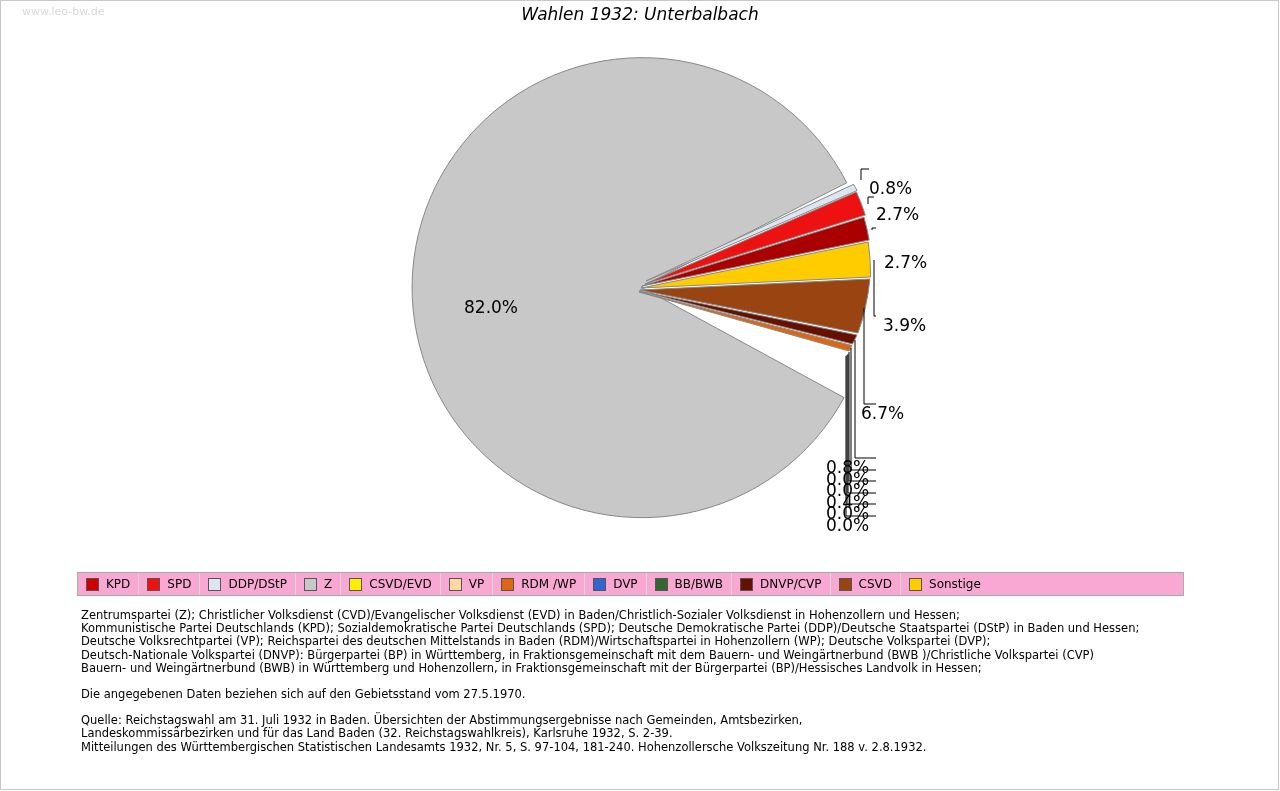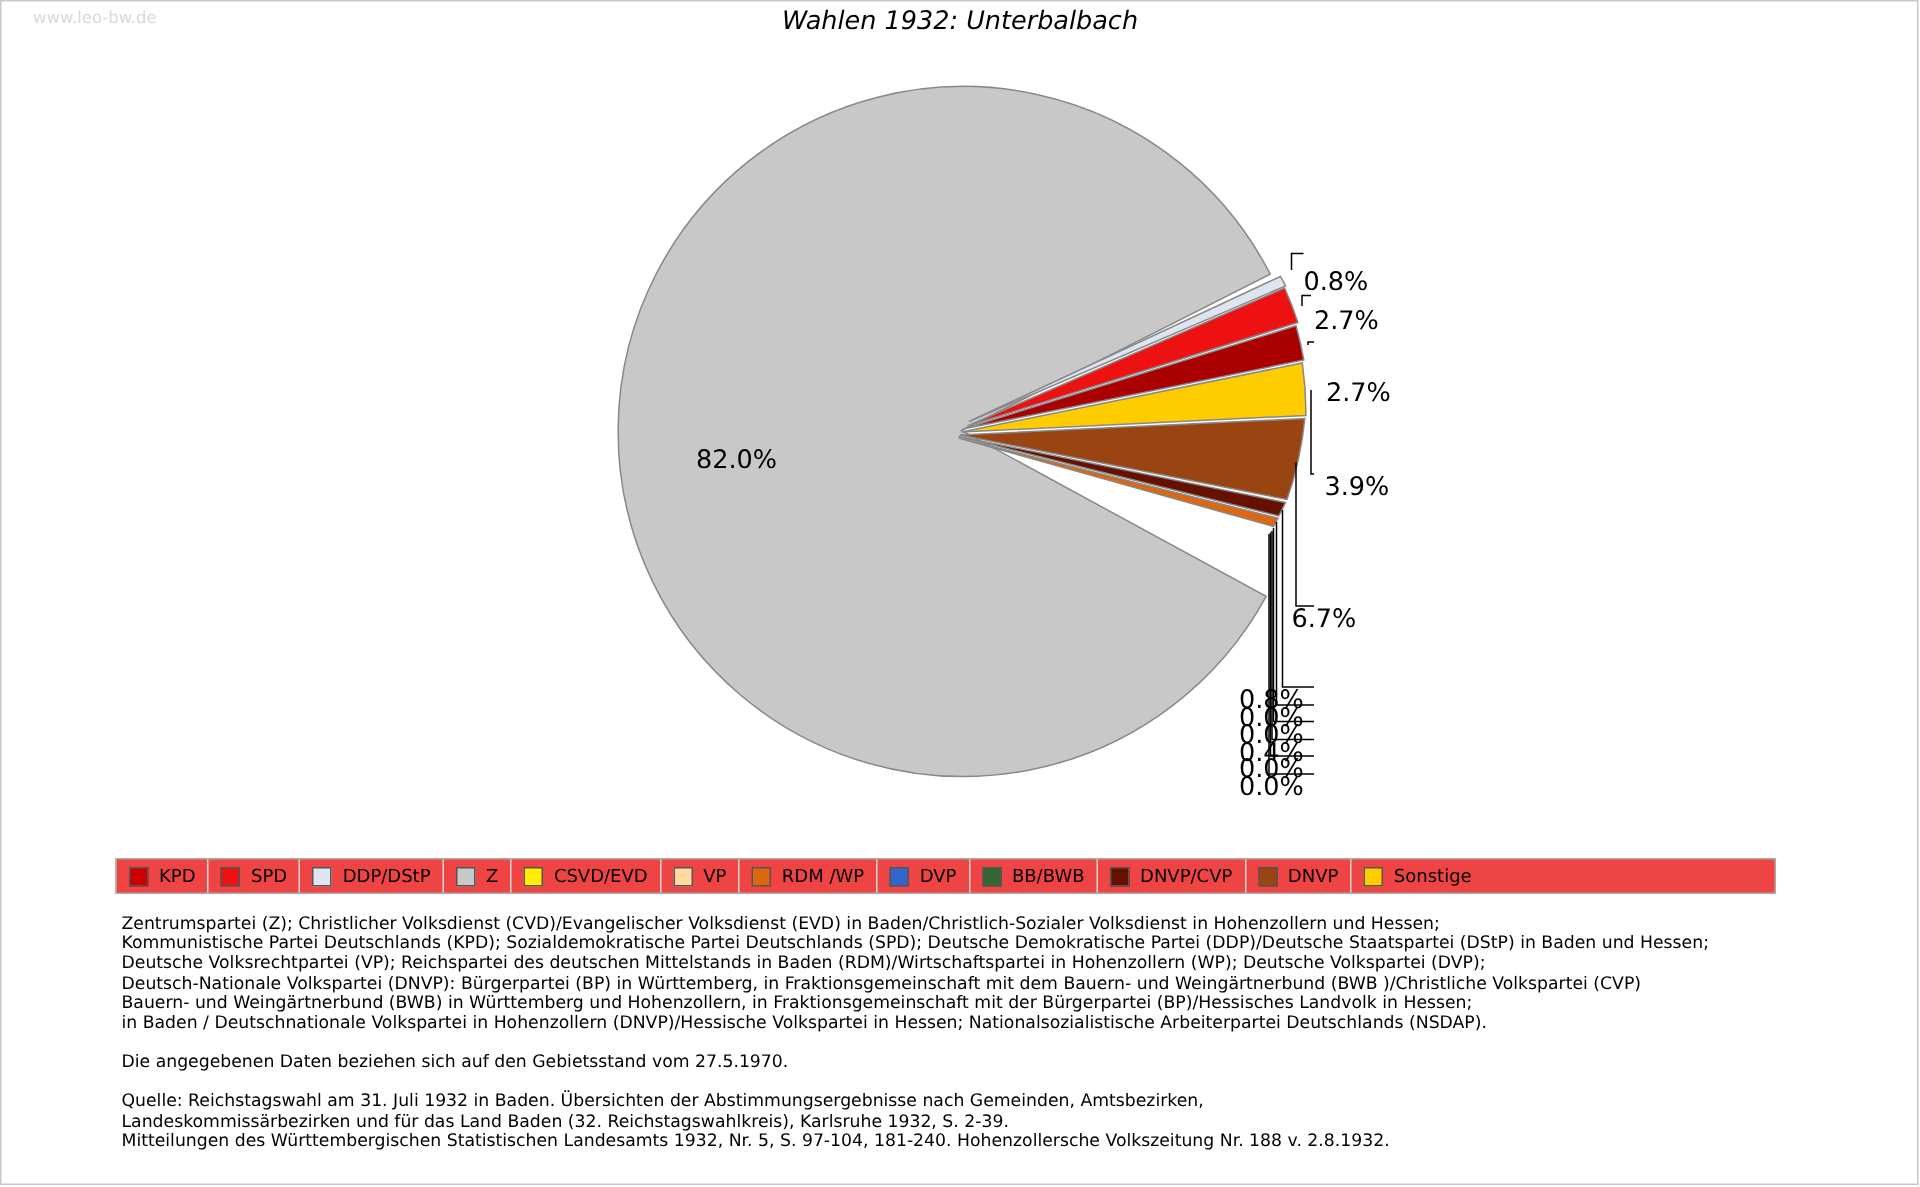--- a/index.html
+++ b/index.html
@@ -29,21 +29,21 @@
   .pie-wrap{
     position:absolute;left:406px;top:52px;width:470px;height:470px;
   }
   .pie-svg{display:block;}
   .slice-label{
     position:absolute;font-size:17px;color:#000;white-space:nowrap;
   }
   
   .legend{
     position:absolute;left:77px;top:572px;width:1107px;height:24px;
-    border:1px solid #aaaaaa;background:#ef4444;
+    border:1px solid #aaaaaa;background:#f9a8d4;
     display:flex;align-items:center;
     box-sizing:border-box;
   }
   .legend-item{
     display:flex;align-items:center;
     height:22px;
     padding:0 8px 0 8px;
     border-right:1px solid #d9d9d9;
     box-sizing:border-box;
   }
@@ -169,34 +169,33 @@
   <div class="legend-item" data-name="legend-item-bbbwb">
     <span class="swatch" data-name="legend-swatch-bbbwb" style="background:#336633"></span>
     <span class="legend-label" data-name="legend-label-bbbwb">BB/BWB</span>
   </div>
   <div class="legend-item" data-name="legend-item-dnvp">
     <span class="swatch" data-name="legend-swatch-dnvp" style="background:#661100"></span>
     <span class="legend-label" data-name="legend-label-dnvp">DNVP/CVP</span>
   </div>
   <div class="legend-item" data-name="legend-item-nsdap">
     <span class="swatch" data-name="legend-swatch-nsdap" style="background:#994411"></span>
-    <span class="legend-label" data-name="legend-label-nsdap">DNVP</span>
+    <span class="legend-label" data-name="legend-label-nsdap">CSVD</span>
   </div>
   <div class="legend-item" data-name="legend-item-sonstige">
     <span class="swatch" data-name="legend-swatch-sonstige" style="background:#ffcc00"></span>
     <span class="legend-label" data-name="legend-label-sonstige">Sonstige</span>
   </div>
 </div>
 
 <div class="notes" data-name="footnotes">
   <p data-name="note-line-2">Zentrumspartei (Z); Christlicher Volksdienst (CVD)/Evangelischer Volksdienst (EVD) in Baden/Christlich-Sozialer Volksdienst in Hohenzollern und Hessen;</p>
   <p data-name="note-line-1">Kommunistische Partei Deutschlands (KPD); Sozialdemokratische Partei Deutschlands (SPD); Deutsche Demokratische Partei (DDP)/Deutsche Staatspartei (DStP) in Baden und Hessen;</p>
   <p data-name="note-line-3">Deutsche Volksrechtpartei (VP); Reichspartei des deutschen Mittelstands in Baden (RDM)/Wirtschaftspartei in Hohenzollern (WP); Deutsche Volkspartei (DVP);</p>
   <p data-name="note-line-5">Deutsch-Nationale Volkspartei (DNVP): Bürgerpartei (BP) in Württemberg, in Fraktionsgemeinschaft mit dem Bauern- und Weingärtnerbund (BWB )/Christliche Volkspartei (CVP)</p>
   <p data-name="note-line-4">Bauern- und Weingärtnerbund (BWB) in Württemberg und Hohenzollern, in Fraktionsgemeinschaft mit der Bürgerpartei (BP)/Hessisches Landvolk in Hessen;</p>
-  <p data-name="note-line-6">in Baden / Deutschnationale Volkspartei in Hohenzollern (DNVP)/Hessische Volkspartei in Hessen; Nationalsozialistische Arbeiterpartei Deutschlands (NSDAP).</p>
   <div class="gap"></div>
   <p data-name="note-line-7">Die angegebenen Daten beziehen sich auf den Gebietsstand vom 27.5.1970.</p>
   <div class="gap"></div>
   <p data-name="note-line-8">Quelle: Reichstagswahl am 31. Juli 1932 in Baden. Übersichten der Abstimmungsergebnisse nach Gemeinden, Amtsbezirken,</p>
   <p data-name="note-line-9">Landeskommissärbezirken und für das Land Baden (32. Reichstagswahlkreis), Karlsruhe 1932, S. 2-39.</p>
   <p data-name="note-line-10">Mitteilungen des Württembergischen Statistischen Landesamts 1932, Nr. 5, S. 97-104, 181-240. Hohenzollersche Volkszeitung Nr. 188 v. 2.8.1932.</p>
 </div>
 
 </body></html>

